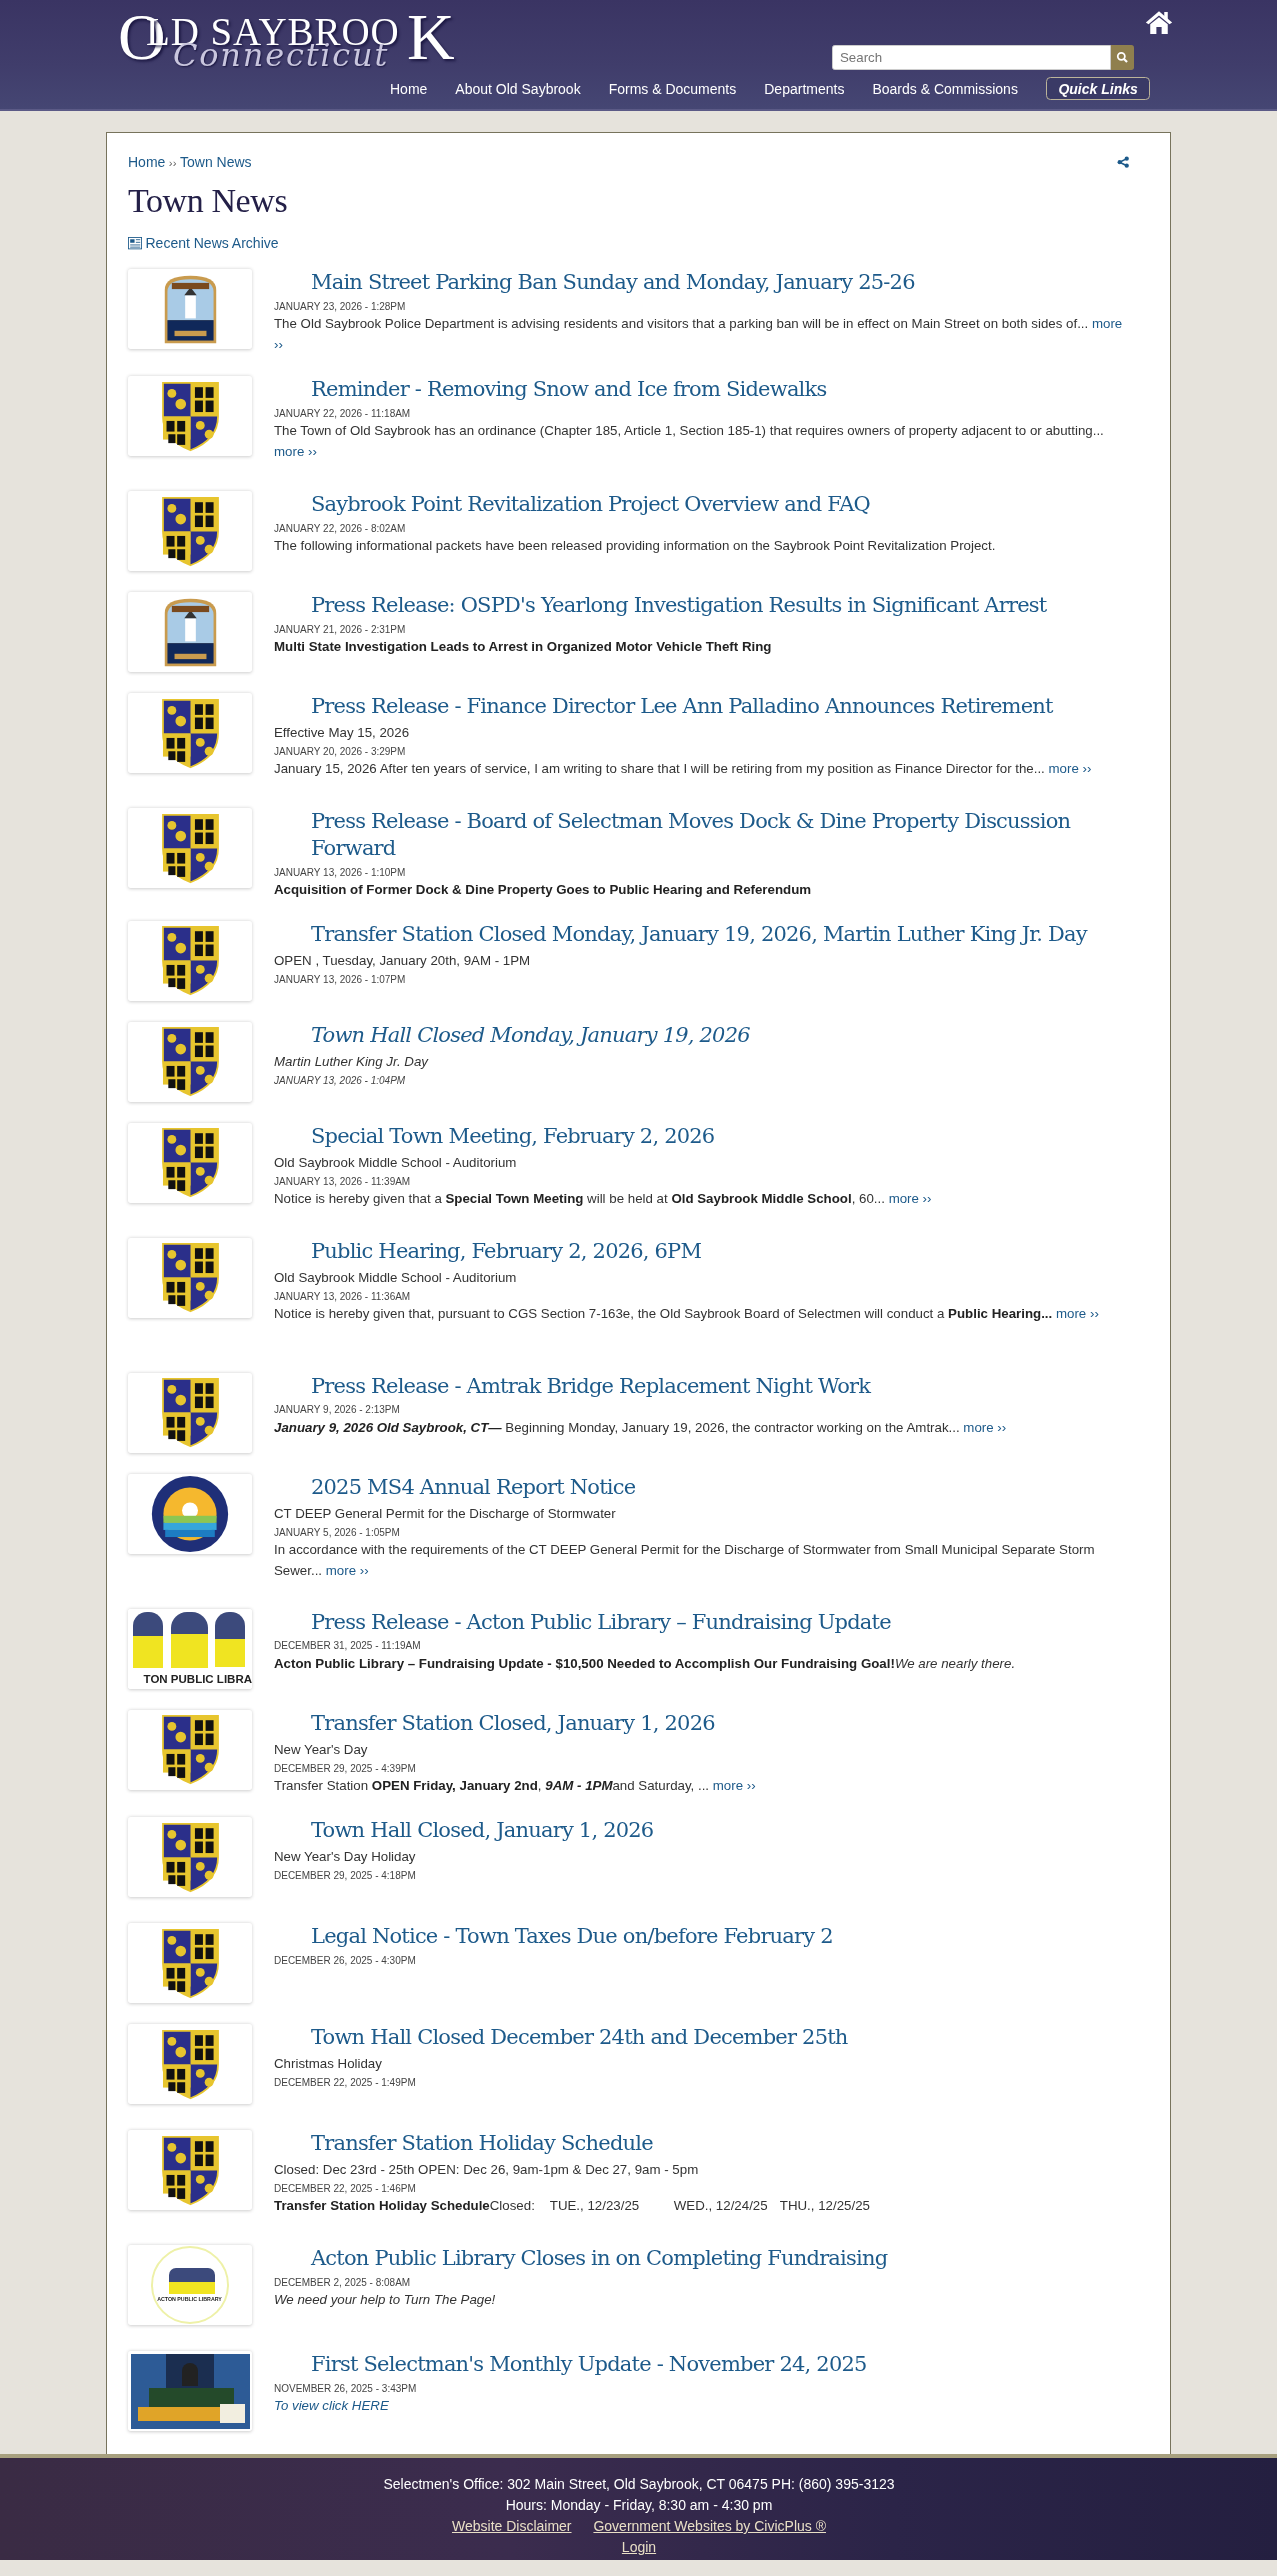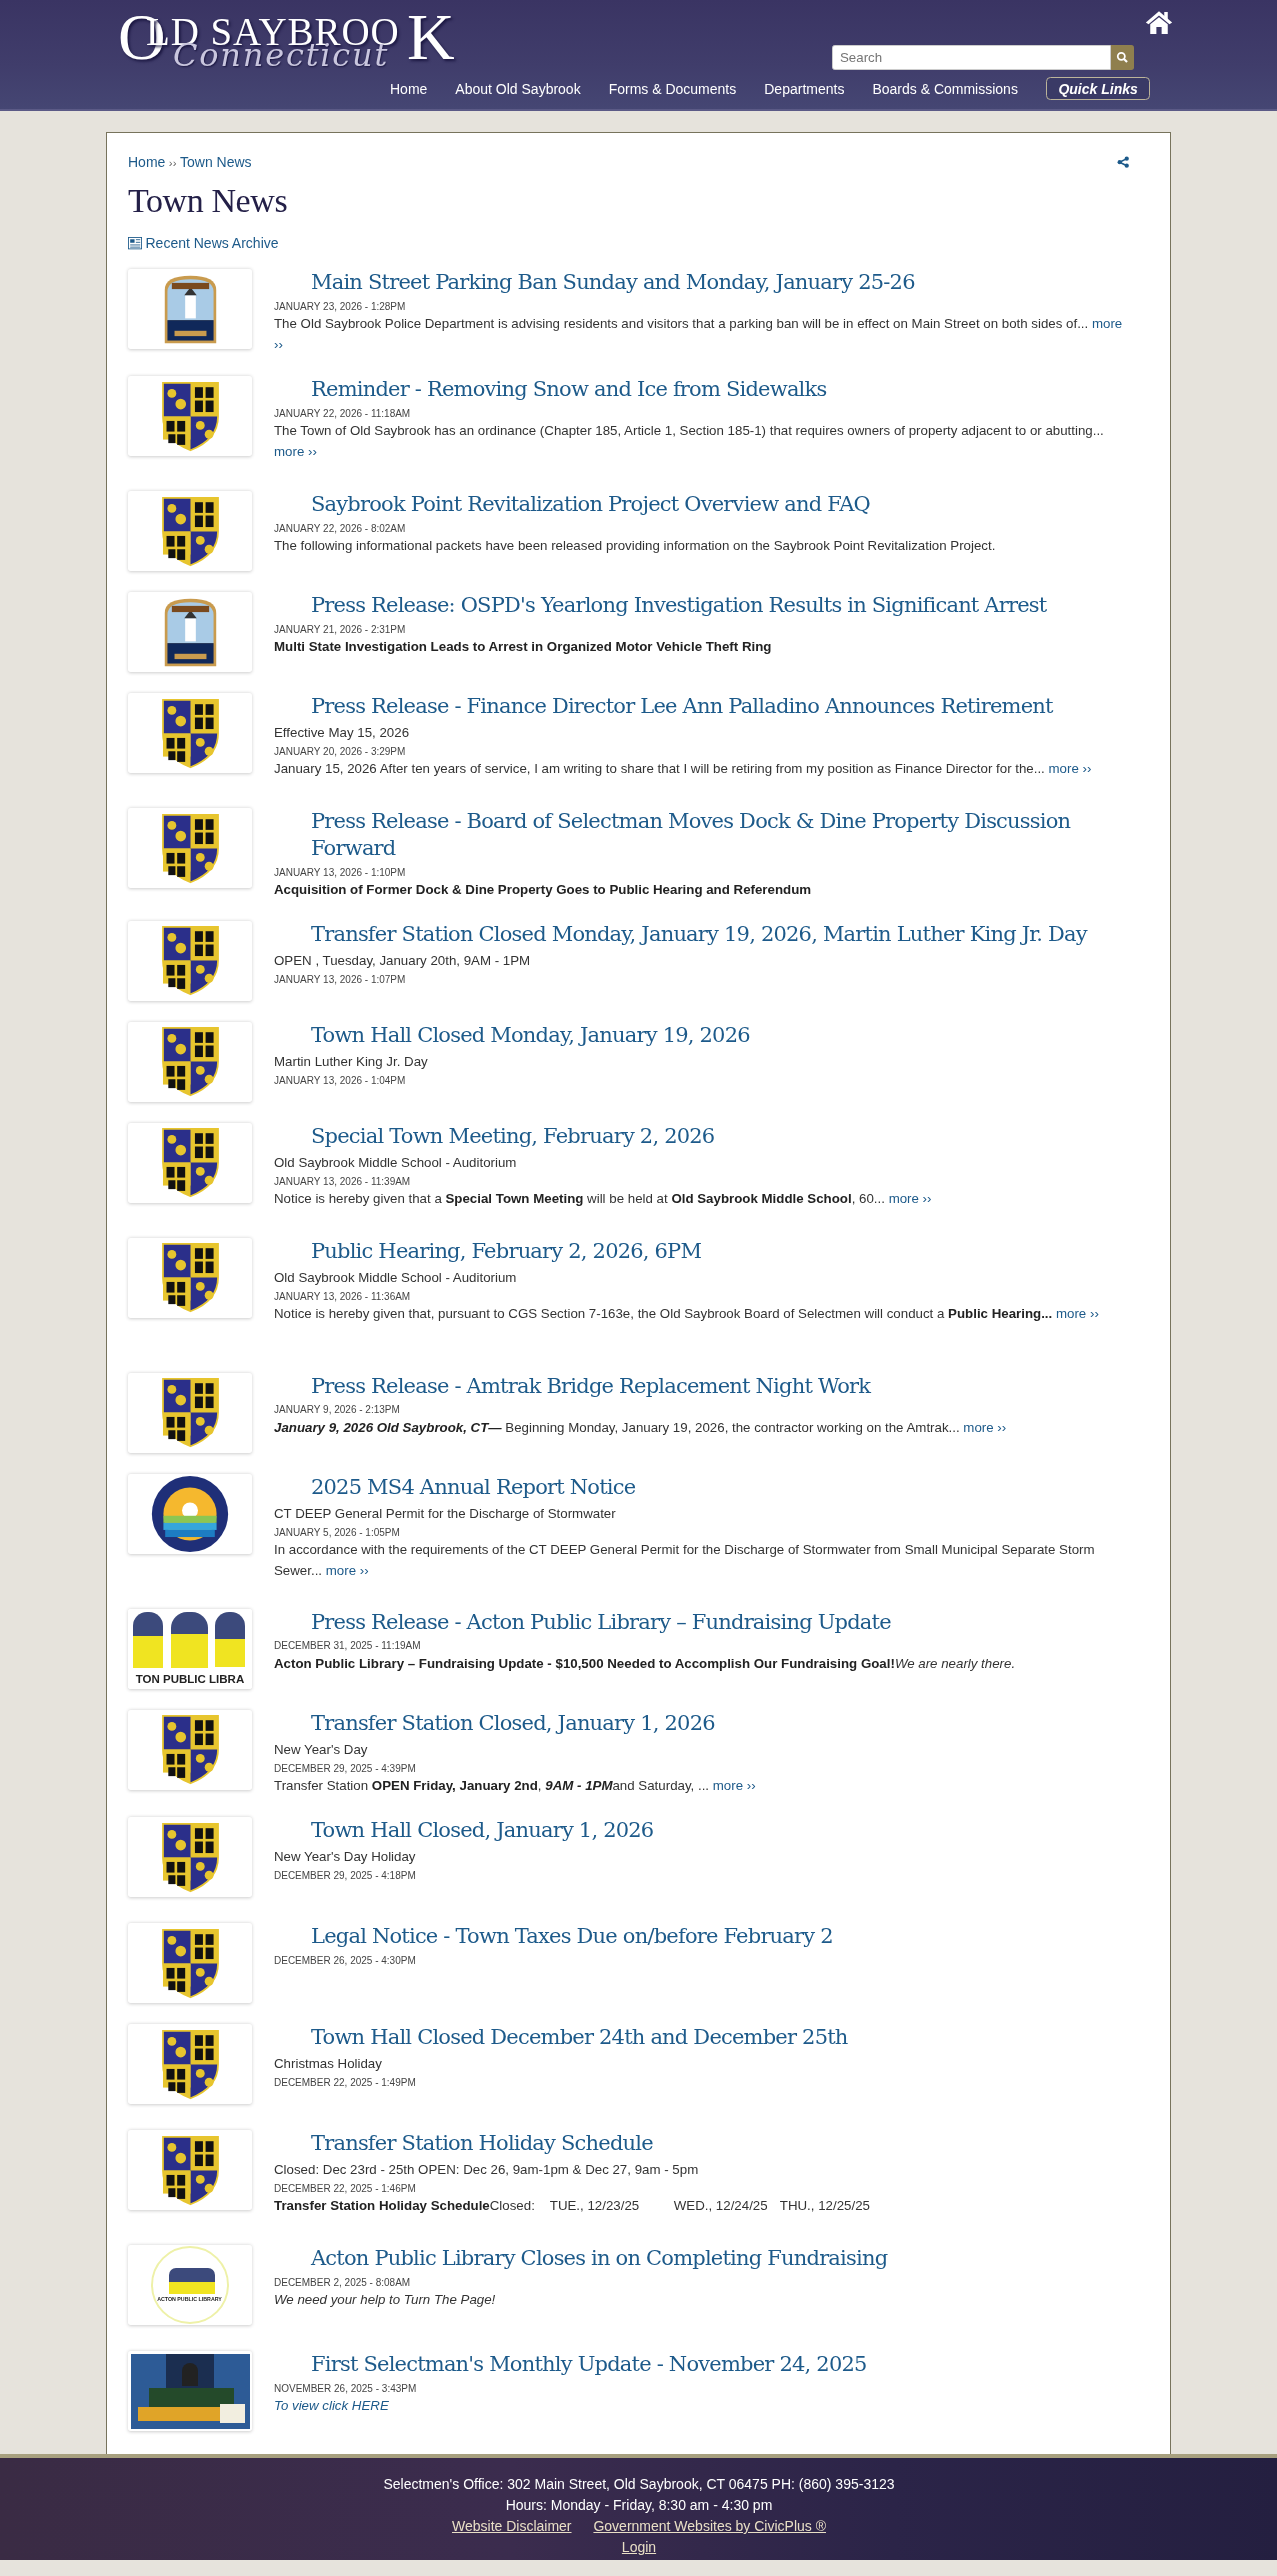--- a/index.html
+++ b/index.html
@@ -280,21 +280,21 @@
             <circle cx="44" cy="50" r="5" fill="#e7c52e"></circle>
             <circle cx="54" cy="60" r="5" fill="#e7c52e"></circle>
           </svg>
         </a>
         <div class="body">
           <a class="headline">Transfer Station Closed Monday, January 19, 2026, Martin Luther King Jr. Day</a>
           <div class="subtitle">OPEN , Tuesday, January 20th, 9AM - 1PM</div>
           <div class="date">JANUARY 13, 2026 - 1:07PM</div>
         </div>
       </div>
-      <div class="item" style="min-height: 76px;">
+      <div class="item" style="min-height: 76px; font-style: italic;">
         <a class="thumb">
           <svg width="59" height="71" viewBox="0 0 66 80">
             <path d="M2 2 H64 V40 Q64 66 33 78 Q2 66 2 40 Z" fill="#2b2f8a" stroke="#e7c52e" stroke-width="2"></path>
             <rect x="33" y="2" width="31" height="38" fill="#e7c52e"></rect>
             <rect x="2" y="40" width="31" height="26" fill="#e7c52e"></rect>
             <path d="M2 40 H33 V78 Q2 66 2 40Z" fill="#e7c52e"></path>
             <rect x="38" y="7" width="9" height="12" fill="#111"></rect>
             <rect x="50" y="7" width="9" height="12" fill="#111"></rect>
             <rect x="38" y="22" width="9" height="13" fill="#111"></rect>
             <rect x="50" y="22" width="9" height="13" fill="#111"></rect>
@@ -417,21 +417,21 @@
       </div>
       <div class="item" style="min-height: 75px;">
         <a class="thumb">
           <div style="width:124px;height:80px;background:#fff;position:relative">
             <div style="position:absolute;left:5.3px;top:3.5px;width:30px;height:55px;background:#3c4a7c;border-radius:14px 14px 0 0"></div>
             <div style="position:absolute;left:5.3px;top:27px;width:30px;height:32px;background:#f0e421"></div>
             <div style="position:absolute;left:43px;top:3.5px;width:37px;height:55px;background:#3c4a7c;border-radius:16px 16px 0 0"></div>
             <div style="position:absolute;left:43px;top:25px;width:37px;height:34px;background:#f0e421"></div>
             <div style="position:absolute;left:87px;top:3.5px;width:30px;height:55px;background:#3c4a7c;border-radius:14px 14px 0 0"></div>
             <div style="position:absolute;left:87px;top:30px;width:30px;height:28px;background:#f0e421"></div>
-            <div style="position:absolute;left:0;bottom:3.5px;width:124px;text-align:center;font-weight:bold;font-size:11.5px;color:#222;font-family:'Liberation Sans',sans-serif">TON PUBLIC LIBRA</div>
+            <div style="position:absolute;left:0;bottom:3.5px;width:124px;text-align:right;font-weight:bold;font-size:11.5px;color:#222;font-family:'Liberation Sans',sans-serif">TON PUBLIC LIBRA</div>
           </div>
         </a>
         <div class="body">
           <a class="headline">Press Release - Acton Public Library – Fundraising Update</a>
           <div class="date">DECEMBER 31, 2025 - 11:19AM</div>
           <div class="desc"><b>Acton Public Library – Fundraising Update - $10,500 Needed to Accomplish Our Fundraising Goal!</b><i>We are nearly there.</i></div>
         </div>
       </div>
       <div class="item" style="min-height: 85px;">
         <a class="thumb">

